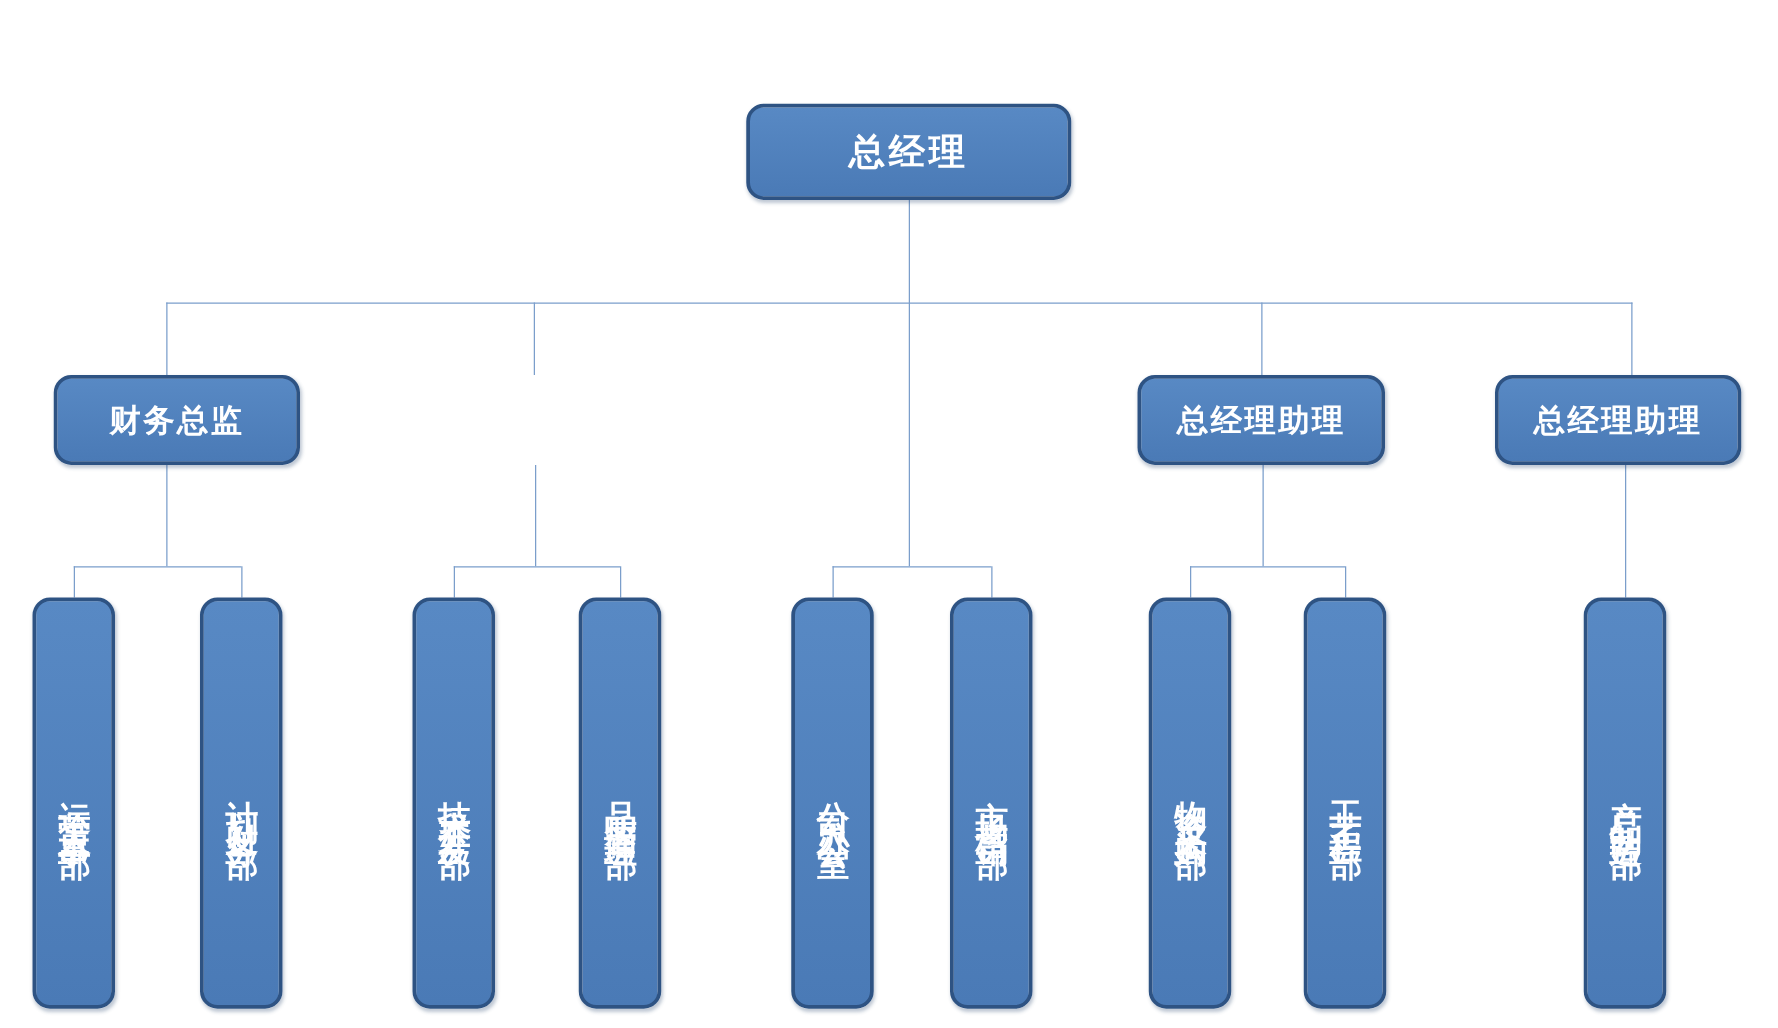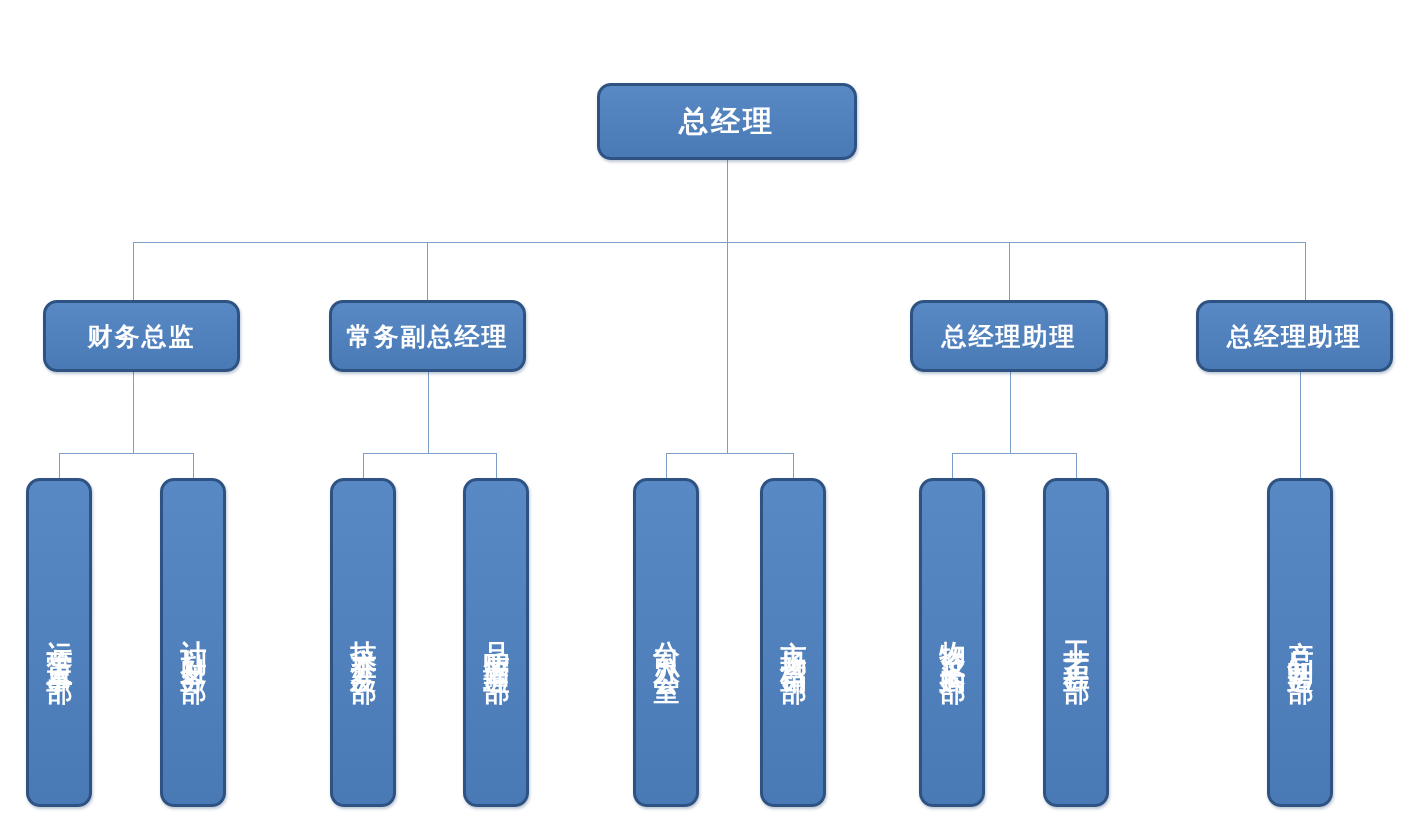--- a/index.html
+++ b/index.html
@@ -86,23 +86,20 @@
 
   <div class="cline v" style="left:1300px; top:372px; height:106px;"></div>
 
   <div class="node root-node">
     <span class="lbl">总经理</span>
   </div>
 
   <div class="node l2-node" id="l2-0">
     <span class="lbl">财务总监</span>
   </div>
-  <div class="node l2-node" id="l2-1">
-    <span class="lbl">常务副总经理</span>
-  </div>
   <div class="node l2-node" id="l2-2">
     <span class="lbl">总经理助理</span>
   </div>
   <div class="node l2-node" id="l2-3">
     <span class="lbl">总经理助理</span>
   </div>
 
   <div class="node l3-node" id="l3-0">
     <span class="lbl">运营人事部</span>
   </div>

